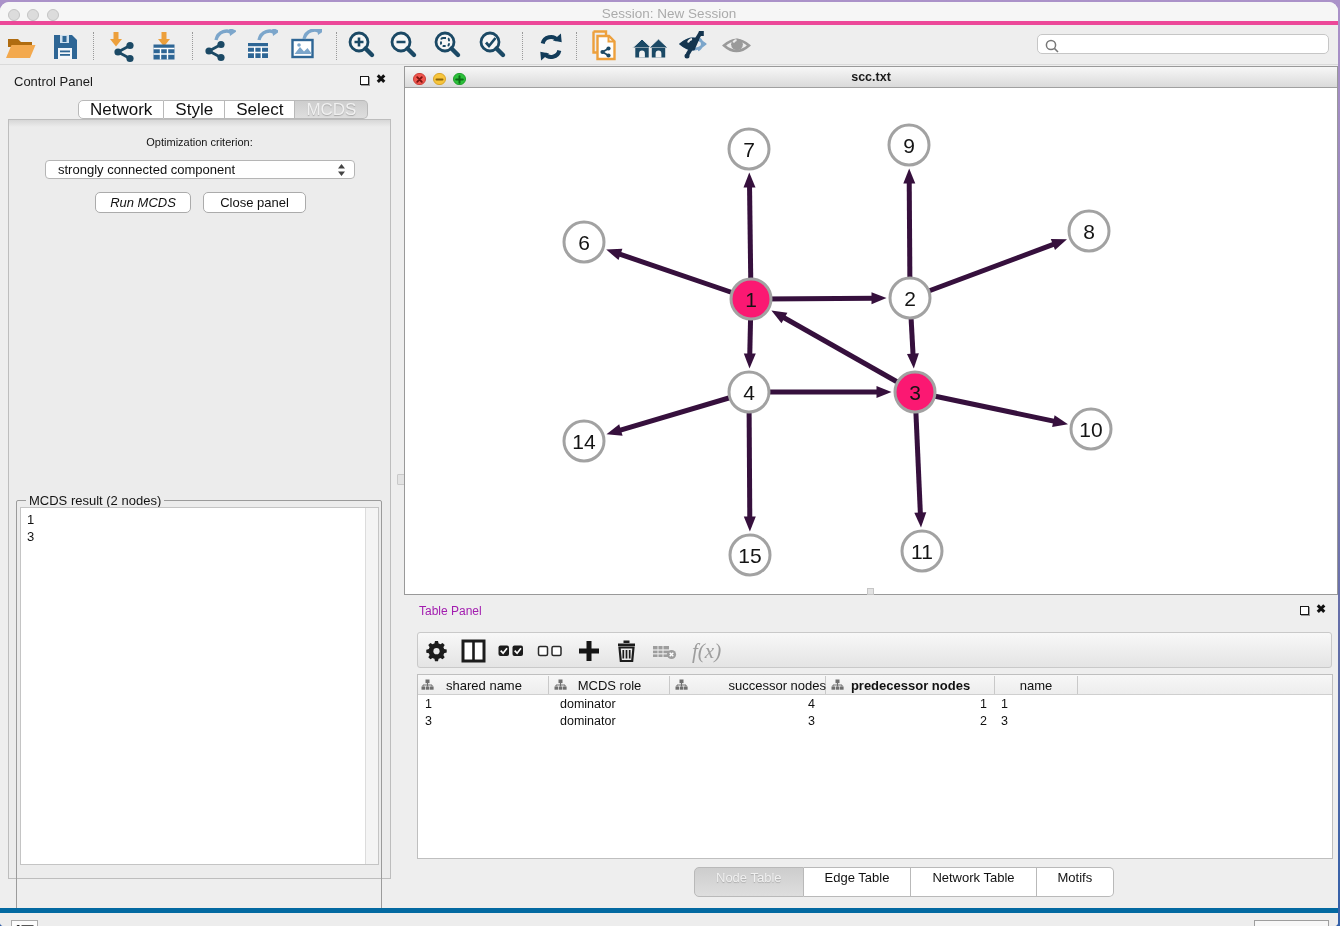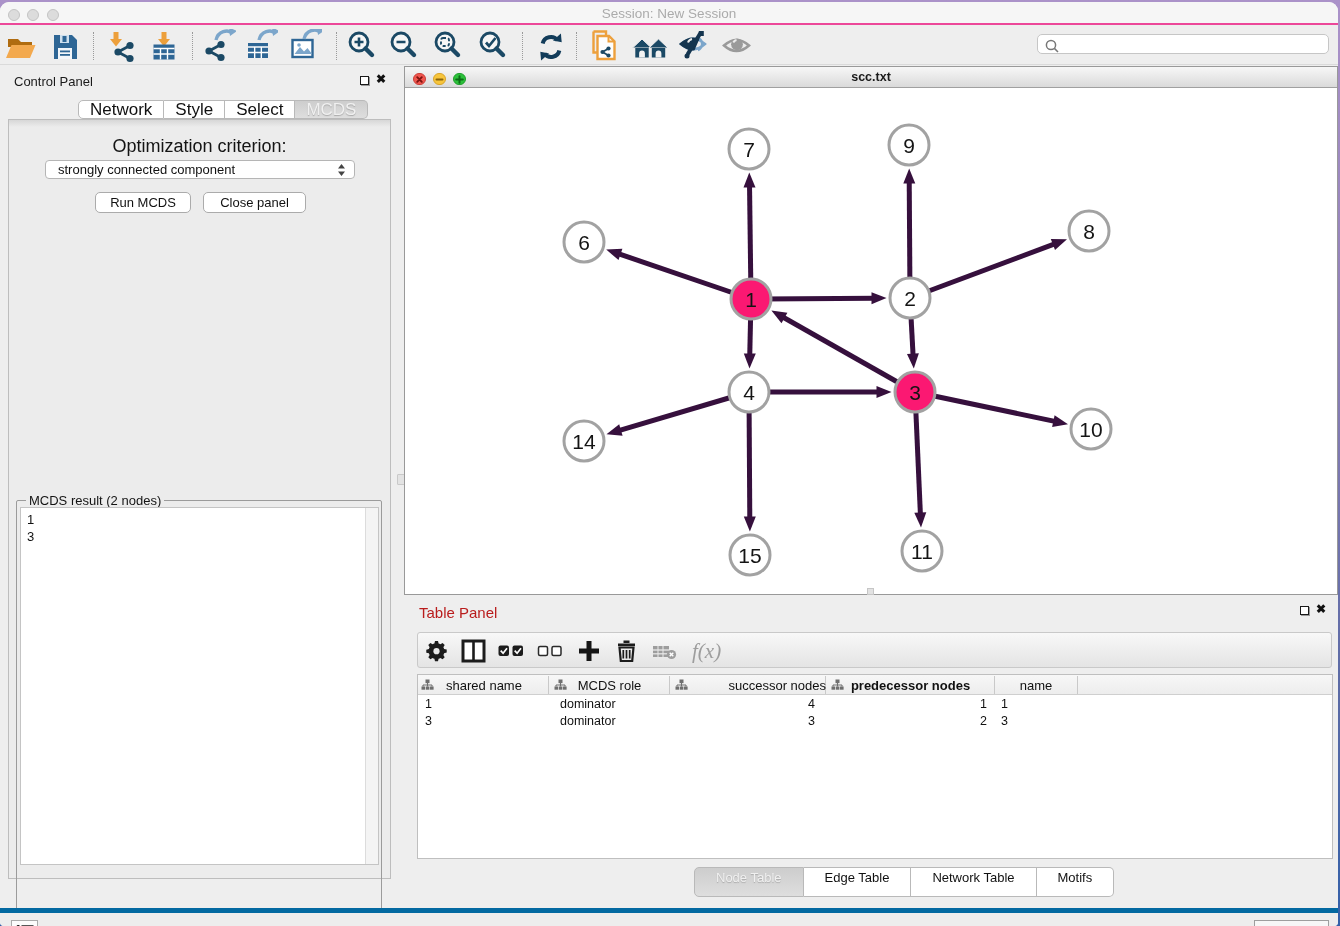--- a/index.html
+++ b/index.html
@@ -1,56 +1,56 @@
 <!DOCTYPE html>
 <html><head>
 <meta charset="utf-8">
 <style>
 * { margin:0; padding:0; box-sizing:border-box; }
 html,body { width:1340px; height:926px; overflow:hidden; }
 body { font-family:"Liberation Sans", sans-serif; background:linear-gradient(180deg,#ab92c9 0%,#9181b8 35%,#5a6aa5 75%,#3360a9 100%); }
 #win { position:absolute; left:0; top:2px; width:1338px; height:924px; background:#eeeeee; border-radius:9px 9px 4px 4px; overflow:hidden; }
 .abs { position:absolute; }
 
-#titlebar { position:absolute; left:0; top:0; width:1338px; height:23px; background:#f6f6f6; border-bottom:2px solid #ec4899; }
+#titlebar { position:absolute; left:0; top:0; width:1338px; height:23px; background:#f6f6f6; border-bottom:4px solid #ec4899; }
 .tl { position:absolute; top:6.5px; width:12px; height:12px; border-radius:50%; background:#dcdcdc; border:1px solid #c3c3c3; }
 #title { position:absolute; top:4px; left:0; width:1338px; text-align:center; font-size:13.5px; color:#ababab; }
 
 #toolbar { position:absolute; left:0; top:24px; width:1338px; height:39px; background:#eeeeee; border-bottom:1px solid #dadada; }
 .sep { position:absolute; top:6px; height:28px; width:0; border-left:1px dotted #9a9a9a; }
 .ticon { position:absolute; top:4px; }
 #searchbox { position:absolute; left:1037px; top:8px; width:292px; height:20px; background:#fff; border:1px solid #c6c6c6; border-radius:5px; }
 
 #cpanel { position:absolute; left:0; top:64px; width:392px; height:825px; background:#eeeeee; }
 #cp-title { position:absolute; left:14px; top:8px; font-size:13px; color:#1a1a1a; }
 .sqico { position:absolute; width:9px; height:9px; border:1.5px solid #1a1a1a; background:#fff; box-shadow:1px 1px 0 #9a9a9a; }
 .xico { position:absolute; font-size:12px; font-weight:bold; color:#111; }
 #tabs { position:absolute; left:78px; top:34px; height:19px; }
 .tab { float:left; height:19px; line-height:18px; padding:0 11px; background:#fff; border:1px solid #b9b9b9; border-left:none; font-size:17px; color:#111; }
 .tab.first { border-left:1px solid #b9b9b9; border-radius:5px 0 0 5px; }
 .tab.sel { background:linear-gradient(180deg,#cdcdcd,#dedede); color:#f0f0f0; text-shadow:0 1px 1px #a9a9a9; border-radius:0 5px 5px 0; border-color:#b9b9b9; }
 #cp-content { position:absolute; left:8px; top:53px; width:383px; height:760px; border:1px solid #bdbdbd; background:#ececec; }
 #cp-content .topshade { position:absolute; left:0; top:0; width:100%; height:7px; background:linear-gradient(180deg,#d7d7d7,#ececec); }
-#optlabel { position:absolute; left:0; top:16px; width:100%; text-align:center; font-size:18px; color:#141414; }
+#optlabel { position:absolute; left:0; top:16px; width:100%; text-align:center; font-size:11px; color:#141414; }
 #optsel { position:absolute; left:36px; top:40px; width:310px; height:19px; background:#fff; border:1px solid #b5b5b5; border-radius:4px; font-size:13px; color:#111; line-height:17px; padding-left:12px; }
 .btn { position:absolute; height:21px; background:#fff; border:1px solid #ababab; border-radius:5px; font-size:13px; color:#111; text-align:center; line-height:19px; }
 #fieldset { position:absolute; left:7px; top:380px; width:366px; height:423px; border:1px solid #9b9b9b; border-radius:2px; }
 #legend { position:absolute; left:9px; top:-8px; background:#ececec; padding:0 3px; font-size:13px; color:#141414; }
 #resultbox { position:absolute; left:3px; top:6px; width:359px; height:358px; background:#fff; border:1px solid #c4c4c4; font-size:13px; color:#111; }
 #resultbox .sb { position:absolute; right:0; top:0; width:13px; height:100%; background:#f4f4f4; border-left:1px solid #dcdcdc; }
 
 #netwin { position:absolute; left:404px; top:64px; width:934px; height:529px; border:1px solid #999; background:#fff; }
 #nettitle { position:absolute; left:0; top:0; width:932px; height:21px; background:linear-gradient(180deg,#f7f7f7,#dadada); border-bottom:1px solid #a0a0a0; }
 #nettitle .t { position:absolute; width:100%; text-align:center; top:3px; font-size:12.5px; font-weight:bold; color:#1a1a1a; }
 .mac { position:absolute; top:5.5px; width:12.5px; height:12.5px; border-radius:50%; }
 .mac svg { display:block; margin:0.8px auto 0; }
 #graph { position:absolute; left:0px; top:22px; }
 
 #tpanel { position:absolute; left:404px; top:598px; width:934px; height:291px; background:#eeeeee; }
-#tp-title { position:absolute; left:15px; top:4px; font-size:15px; color:#b91c1c; }
+#tp-title { position:absolute; left:15px; top:4px; font-size:12px; color:#a21caf; }
 #ttoolbar { position:absolute; left:13px; top:32px; width:915px; height:36px; background:linear-gradient(180deg,#f8f8f8,#e4e4e4); border:1px solid #c9c9c9; border-radius:3px; }
 #ttable { position:absolute; left:13px; top:74px; width:916px; height:185px; background:#fff; border:1px solid #bfbfbf; }
 #thead { position:absolute; left:0; top:0; width:914px; height:20px; background:linear-gradient(180deg,#f7f7f7,#ededed); border-bottom:1px solid #cfcfcf; font-size:12.5px; color:#111; }
 .hsep { position:absolute; top:1px; height:18px; width:0; border-left:1px solid #c9c9c9; }
 .hcell { position:absolute; top:3px; font-size:13px; color:#111; }
 .rcell { position:absolute; font-size:12.5px; color:#111; }
 #btabs { position:absolute; left:290px; top:267px; height:21px; }
 .btab { float:left; height:30px; line-height:20px; padding:0 21px; background:#fff; border:1px solid #b9b9b9; border-left:none; font-size:13px; color:#111; }
 .btab.first { border-left:1px solid #b9b9b9; border-radius:5px 0 0 5px; background:linear-gradient(180deg,#cdcdcd,#dedede); color:#f0f0f0; text-shadow:0 1px 1px #a9a9a9; }
 .btab.last { border-radius:0 5px 5px 0; }
@@ -226,21 +226,21 @@
         <div class="tab">Style</div>
         <div class="tab">Select</div>
         <div class="tab sel" style="padding:0 11px;">MCDS</div>
     </div>
     <div id="cp-content">
       <div class="topshade"></div>
       <div id="optlabel">Optimization criterion:</div>
       <div id="optsel">strongly connected component<svg class="abs" style="right:7px;top:2px;" width="11" height="14" viewBox="0 0 11 14">
             <path d="M5.5 1 L9 5.4 L2 5.4 Z M5.5 13 L9 8.6 L2 8.6 Z" fill="#444"></path>
           </svg></div>
-      <div class="btn" style="left:86px; top:72px; width:96px;">Run MCDS</div>
+      <div class="btn" style="left:86px; top:72px; width:96px;font-style:italic;">Run MCDS</div>
       <div class="btn" style="left:194px; top:72px; width:103px;">Close panel</div>
       <div id="fieldset">
         <div id="legend">MCDS result (2 nodes)</div>
         <div id="resultbox">
             <div style="padding:3px 0 0 6px; line-height:17px;">1<br>3</div>
             <div class="sb"></div>
           </div>
       </div>
     </div>
   </div>

